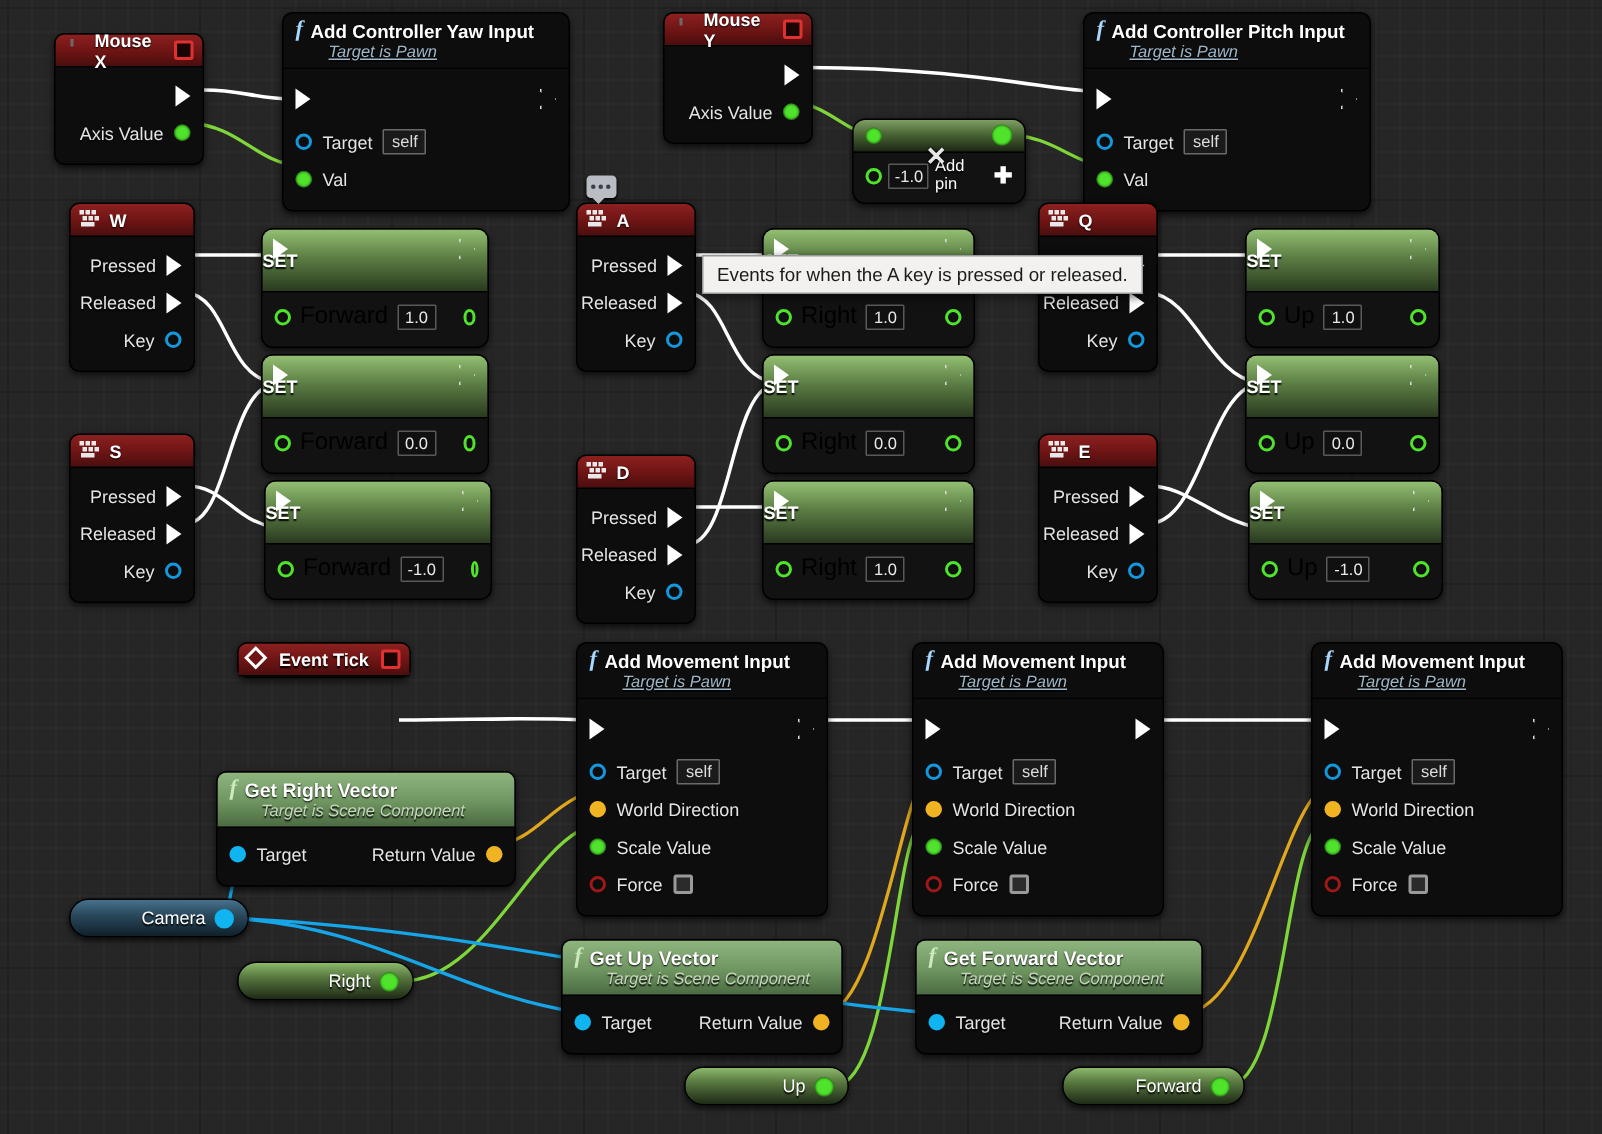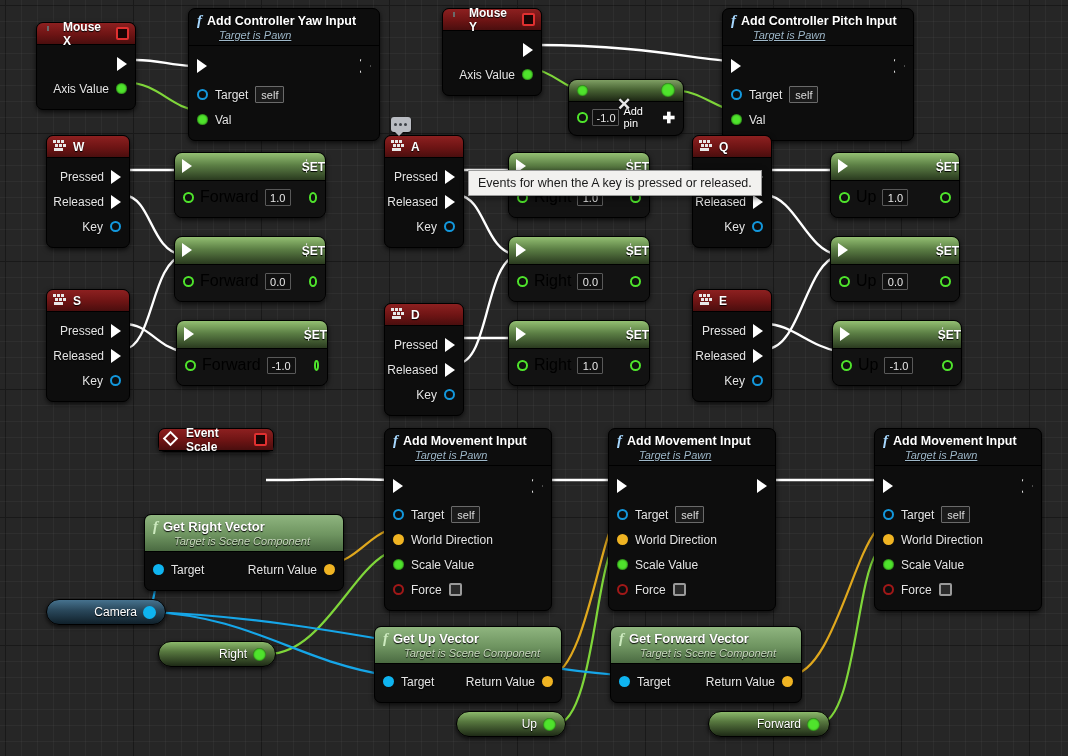--- a/index.html
+++ b/index.html
@@ -106,23 +106,23 @@
   .pf .hdr .s { color:#c5d6bb; font-size:11px; font-style:italic; text-shadow:0 1px 1px #000; }
   .pf .fi { color:#cdeabf; font-style:italic; font-family:"Liberation Serif",serif; font-size:15px; font-weight:bold; margin-right:5px;}
   .pf .body { padding:5px 0 8px 0; }
 
   
   .setn {
     background:#111; border:1px solid #000; border-radius:8px;
     box-shadow:0 2px 5px rgba(0,0,0,.7); overflow:hidden;
   }
   .setn .hdr {
-    height:28px; position:relative;
+    height:42px; position:relative;
     background:linear-gradient(to bottom,#93bf72 0%, #5c7f45 45%, #2a3a1f 100%);
-    display:flex; align-items:center; justify-content:flex-end;
+    display:flex; align-items:center; justify-content:flex-start;
     border-bottom:1px solid #000;
   }
   .setn .hdr .t { color:#fff; font-size:12px; font-weight:bold; text-shadow:0 1px 1px #000; }
   .setn .hdr .lp { position:absolute; left:7px; top:6px; }
   .setn .hdr .rp { position:absolute; right:8px; top:6px; }
   .setn .body { padding:4px 0 8px 0; background:#121212; }
   .setrow { display:flex; align-items:center; padding:0 8px; height:24px; gap:18px; }
 
   
   .pill {
@@ -631,21 +631,21 @@
         <span class="pin green hollowp"></span>
       </div>
     </div>
   </div>
 
   <div class="node ev" style="left:158px;top:428px;width:116px;">
     <div class="hdr">
       <span class="ico" style="width:15px;">
           <span class="diamond" style="position:absolute;left:0;top:1px;width:11px;height:11px;"></span>
         </span>
-      <span class="t">Event Scale</span>
+      <span class="t">Event Tick</span>
       <span class="redsq"></span>
     </div>
   </div>
 
   <div class="node fn" style="left:384px;top:428px;width:168px;">
     <div class="hdr">
       <div style="display:flex;align-items:center;">
         <span class="fi">f</span>
         <span class="t">Add Movement Input</span>
       </div>

